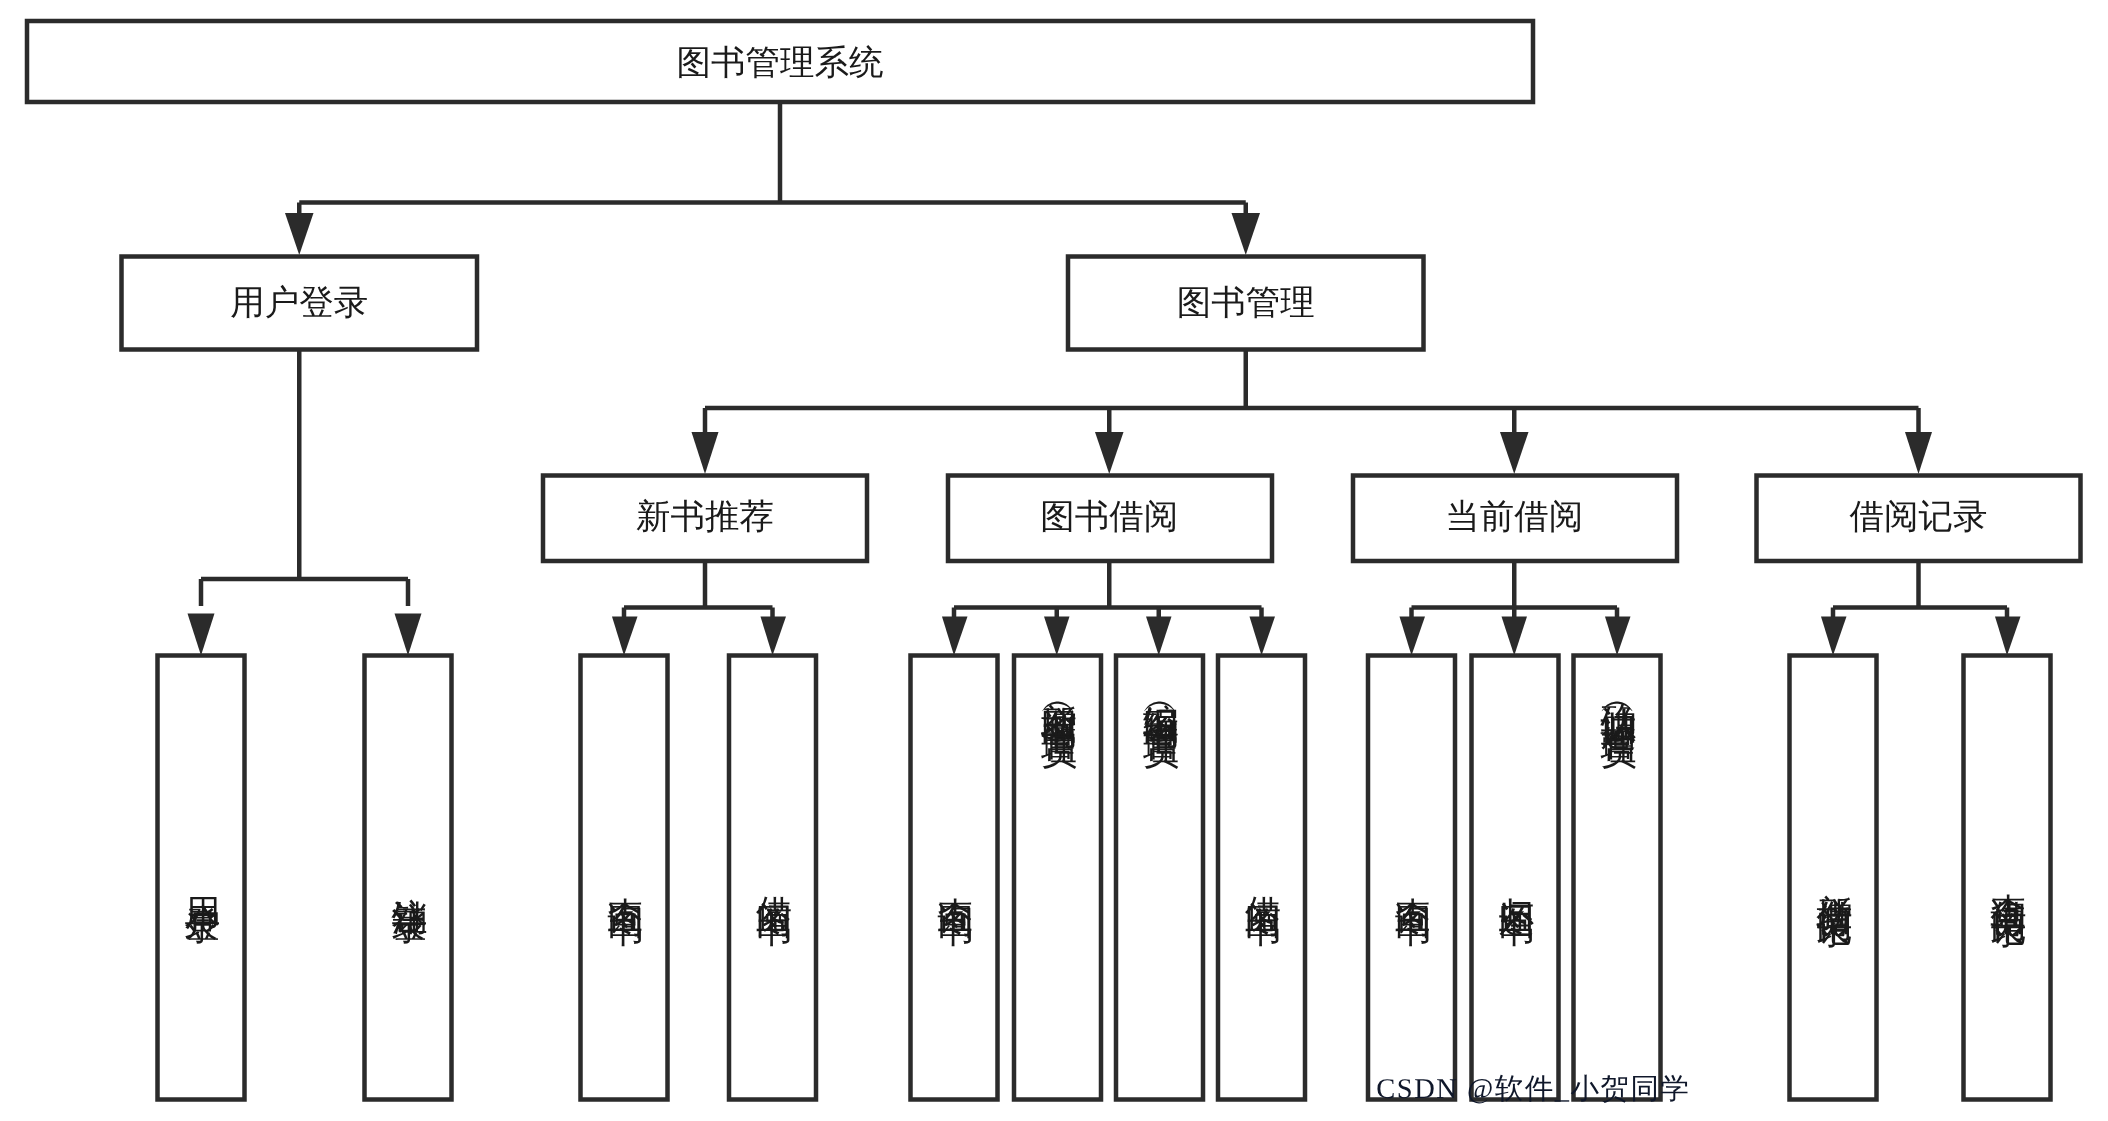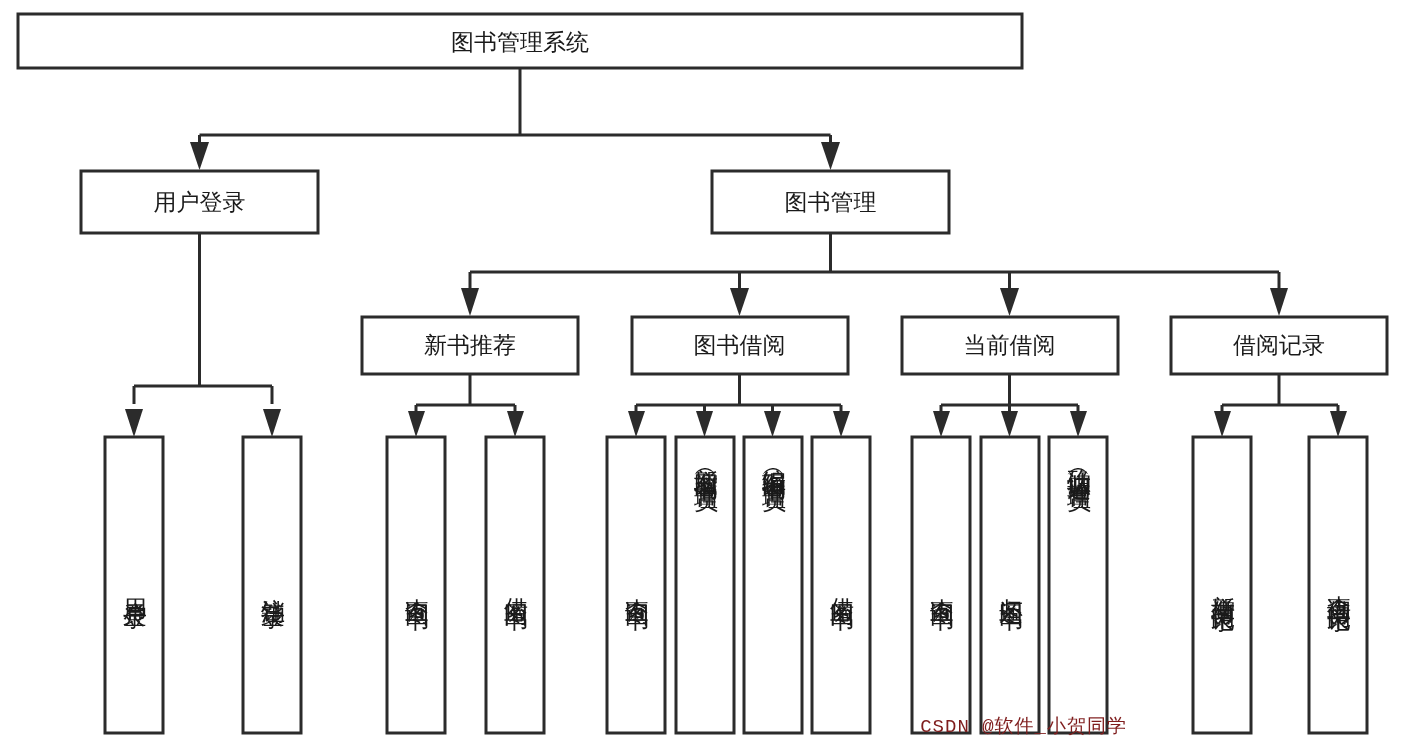--- a/index.html
+++ b/index.html
@@ -64,23 +64,23 @@
     font-size: 24px;
     line-height: 1.08;
     letter-spacing: 3px;
     color: #1a1a1a;
     white-space: nowrap;
   }
   #watermark {
     position: absolute;
     right: 10px;
     bottom: 8px;
-    font-family: Liberation Mono, monospace;
+    font-family: Liberation Serif, serif;
     font-size: 19px;
-    color: #7f1d1d;
+    color: #0f172a;
     letter-spacing: 1px;
     white-space: nowrap;
   }
 </style>
 </head>
 <body>
 
 <div id="diagram-root">
 
   <svg id="tree-svg" viewBox="0 0 1405 747">

